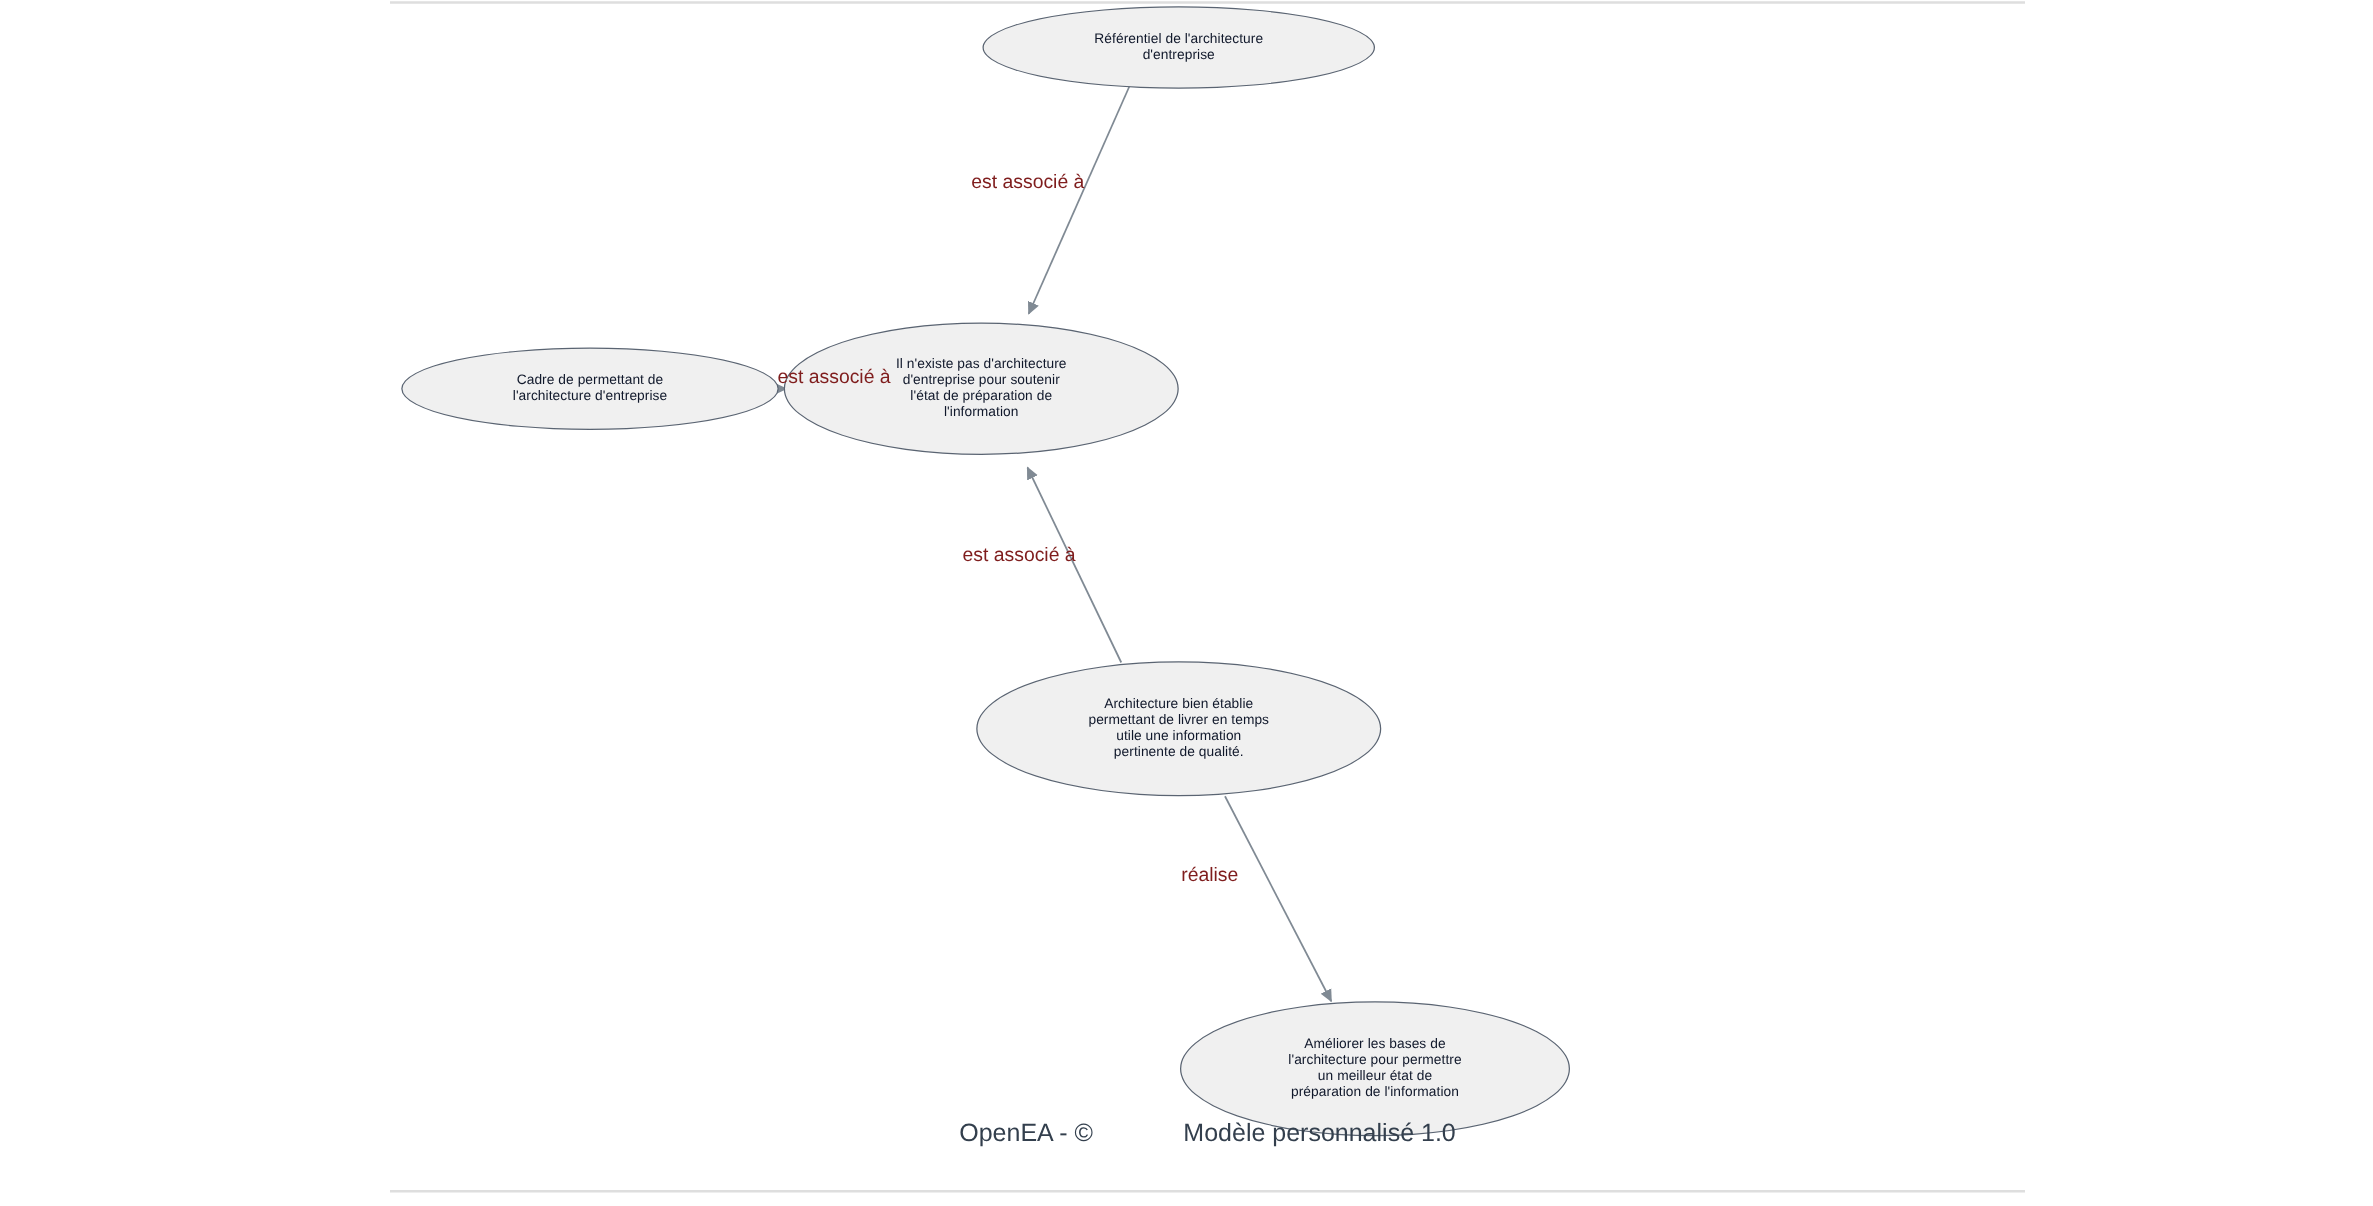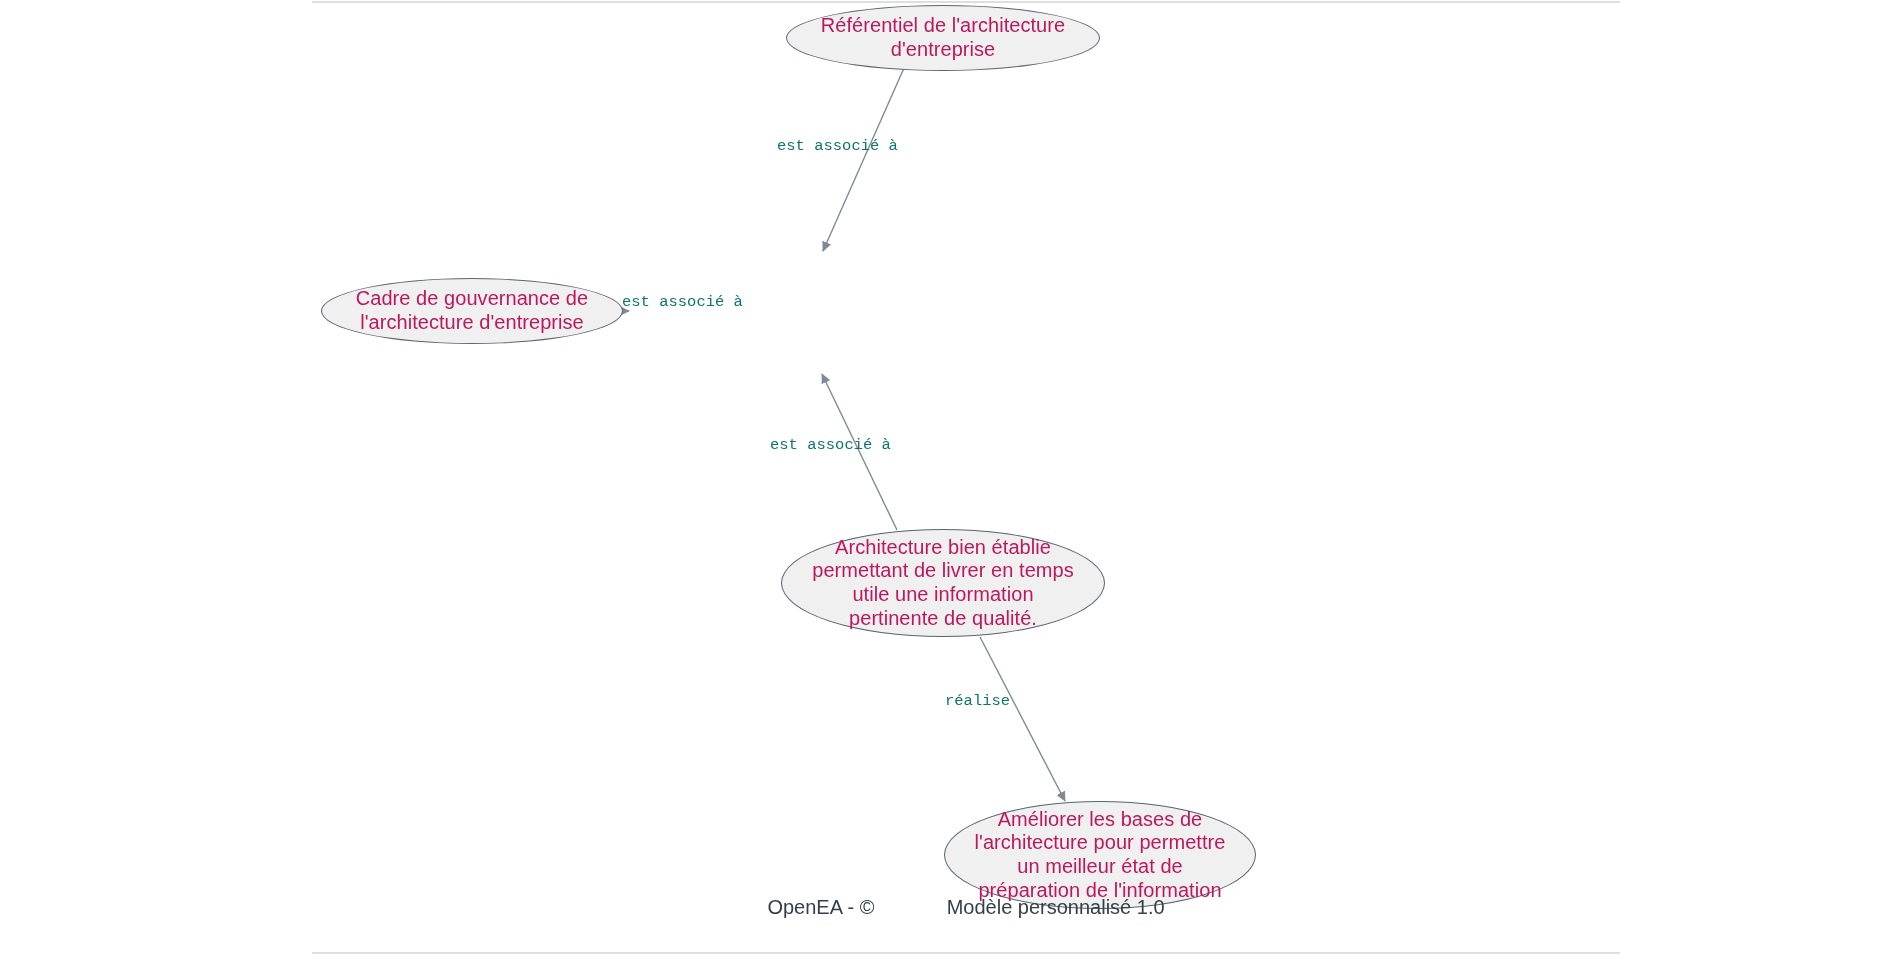--- a/index.html
+++ b/index.html
@@ -43,39 +43,38 @@
   .node {
     position: absolute;
     box-sizing: border-box;
     display: flex;
     align-items: center;
     justify-content: center;
     text-align: center;
     border-radius: 50%;
     background: #f0f0f0;
     border: 1.3px solid #5a6472;
-    color: #be185d;
-    font-size: 20px;
+    color: #0f172a;
+    font-size: 11px;
     line-height: 1.18;
     letter-spacing: 0.05px;
   }
   .node .node-label {
     display: block;
     padding: 0 14px;
     white-space: pre-line;
   }
 
   
   .edge-label {
     position: absolute;
     font-size: 15.5px;
-    color: #0f766e;
+    color: #7f1d1d;
     white-space: nowrap;
     background: transparent;
-    font-family: Liberation Mono, monospace;
   }
 
   
   .footer {
     position: absolute;
     top: 896px;
     left: 312px;
     width: 1308px;
     text-align: center;
     font-size: 20px;
@@ -107,24 +106,30 @@
         <line x1="980" y1="637" x2="1065" y2="801" stroke="#808a94" stroke-width="1.4" marker-end="url(#arrow)"></line>
       </g>
   </svg>
 
   <div class="node" style="left:786px; top:5px; width:314px; height:66px;">
     <span class="node-label">Référentiel de l'architecture
 d'entreprise</span>
   </div>
 
   <div class="node" style="left:321px; top:278px; width:302px; height:66px;">
-    <span class="node-label">Cadre de gouvernance de
+    <span class="node-label">Cadre de permettant de
 l'architecture d'entreprise</span>
   </div>
 
+  <div class="node" style="left:627px; top:258px; width:316px; height:106px;">
+    <span class="node-label">Il n'existe pas d'architecture
+d'entreprise pour soutenir
+l'état de préparation de
+l'information</span>
+  </div>
 
   <div class="node" style="left:781px; top:529px; width:324px; height:108px;">
     <span class="node-label">Architecture bien établie
 permettant de livrer en temps
 utile une information
 pertinente de qualité.</span>
   </div>
 
   <div class="node" style="left:944px; top:801px; width:312px; height:108px;">
     <span class="node-label">Améliorer les bases de

